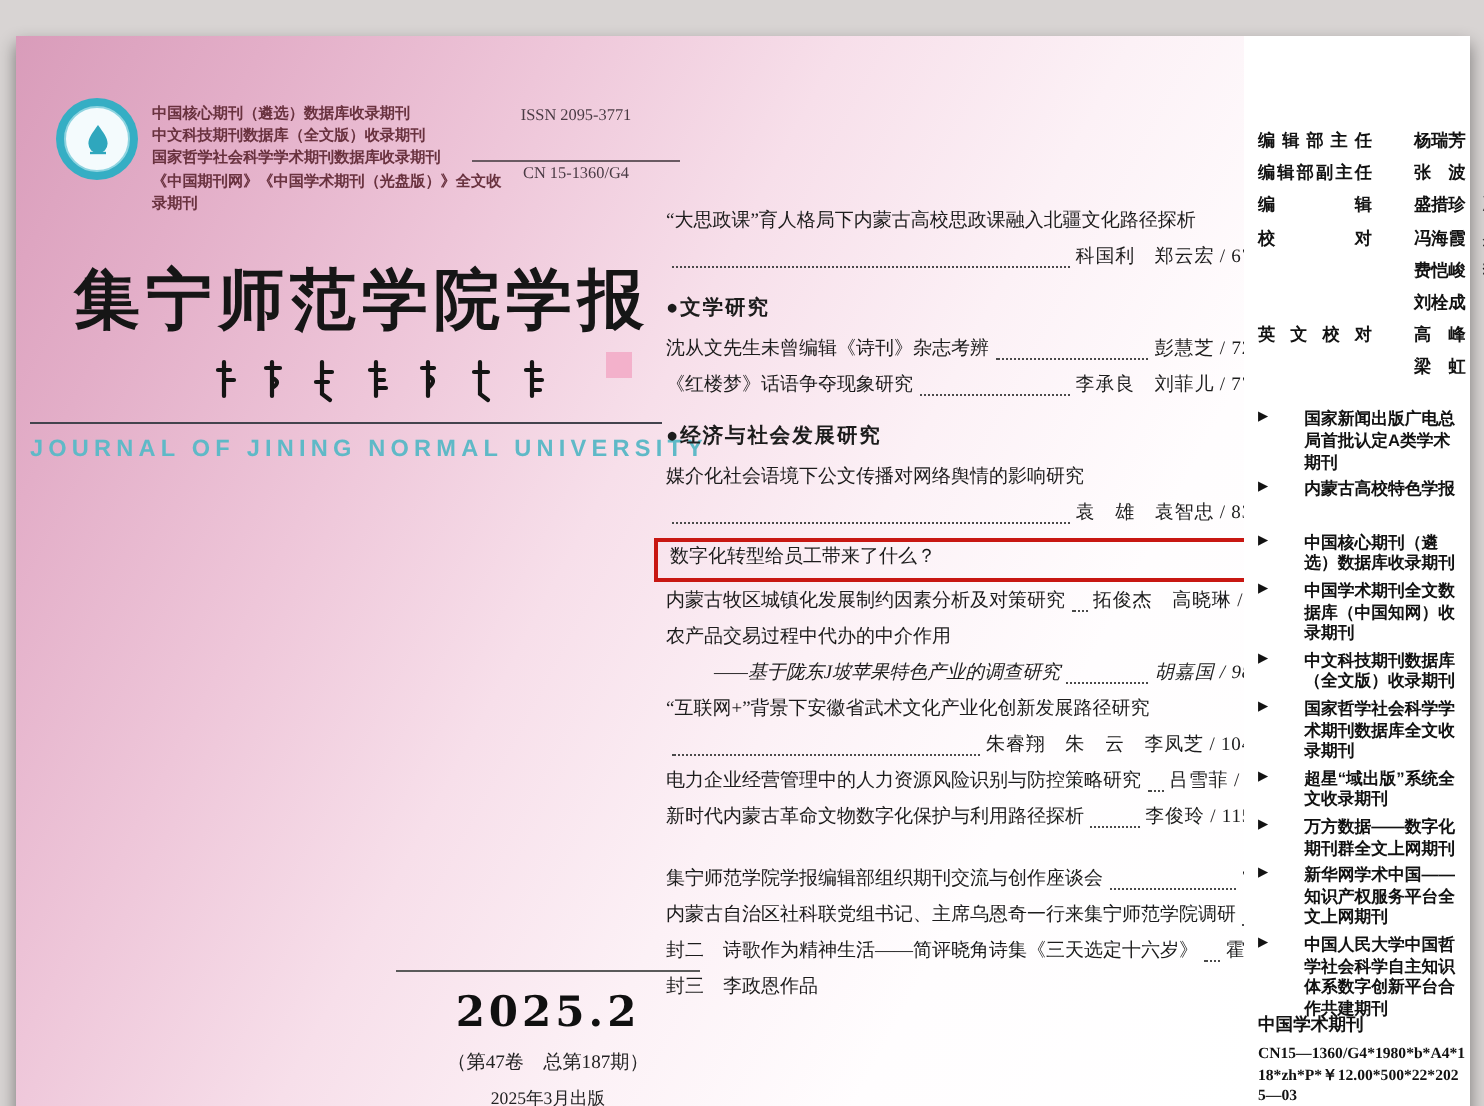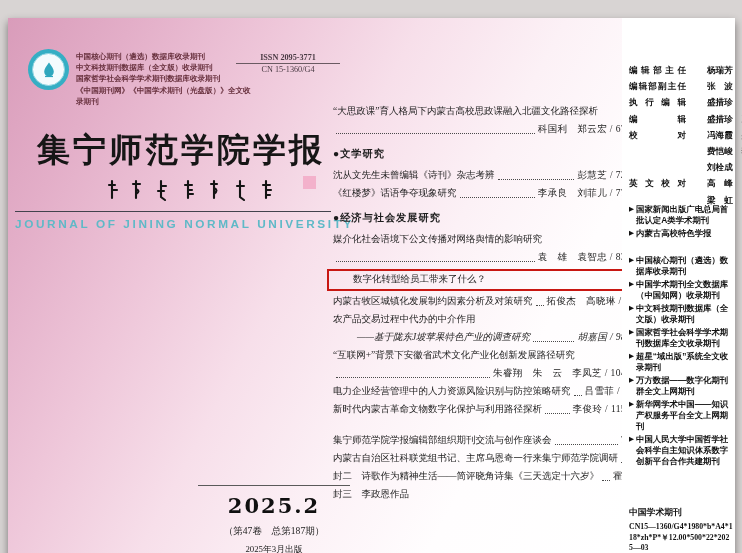--- a/index.html
+++ b/index.html
@@ -13,21 +13,21 @@
 
   
   .logo{position:absolute;left:20px;top:31px;width:41px;height:41px;border-radius:50%;
         background:#35aec4;display:flex;align-items:center;justify-content:center;}
   .logo-inner{width:31px;height:31px;border-radius:50%;background:#f4fbfd;display:flex;
         align-items:center;justify-content:center;border:1px solid #8ed4e0;}
   .accred{position:absolute;left:68px;top:33px;width:175px;font-size:7.6px;line-height:11.2px;
         color:#69323f;font-weight:700;font-family:"Liberation Serif",serif;}
   .issn{position:absolute;left:228px;top:35px;width:104px;font-size:8.2px;color:#4a3b44;
         font-family:"Liberation Serif",serif;text-align:center;}
-  .issn .l1{border-bottom:1px solid #6a5a62;padding-bottom:1px;font-weight:bold;}
+  .issn .l1{border-bottom:1px solid #6a5a62;padding-bottom:18px;}
   .issn .l2{padding-top:1px;}
 
   
   .title-cn{position:absolute;left:18px;top:110px;width:310px;text-align:center;
         font-family:"DejaVu Serif",serif;font-weight:700;font-size:33px;letter-spacing:3px;
         color:#161616;white-space:nowrap;}
   .seal{position:absolute;left:295px;top:158px;width:13px;height:13px;background:#f2a9c6;opacity:.85;}
   .mongolian{position:absolute;left:98px;top:160px;}
   .divider{position:absolute;left:7px;top:193px;width:316px;border-top:1.6px solid #43434d;}
   .title-en{position:absolute;left:7px;top:199px;width:316px;text-align:center;color:#5fb9c7;
@@ -37,39 +37,39 @@
   .toc{position:absolute;left:325px;top:87px;width:293px;color:#1c1c1c;
        font-family:"Liberation Serif",serif;font-size:9.5px;}
   .tl{display:flex;align-items:flex-end;line-height:13px;margin-bottom:5px;}
   .tl .t{white-space:nowrap;}
   .tl .r{white-space:nowrap;letter-spacing:.4px;}
   .ld{flex:1 1 auto;border-bottom:1.3px dotted #4a4a4a;margin:0 3px 2px 3px;min-width:8px;}
   .sec{font-weight:700;font-size:10.2px;margin:11px 0 8px 0;letter-spacing:1px;}
   .indent{padding-left:24px;}
   .sub .t,.sub .r{font-style:italic;}
   .gap{height:13px;}
-  .hibox{border:2.5px solid #c81712;margin:1px 0 4px -6px;padding:2px 4px 2px 24px;}
+  .hibox{border:2.5px solid #c81712;margin:1px 0 4px -6px;padding:2px 4px 2px 6px;}
   .hibox .tl:last-child{margin-bottom:1px;}
 
   
   .issue-block{position:absolute;left:168px;top:467px;width:196px;text-align:center;
         font-family:"Liberation Serif",serif;color:#222;}
   .rule-top{width:152px;margin:0 auto 7px auto;border-top:1.4px solid #5a5a5a;}
   .issue-num{font-family:"DejaVu Serif",serif;font-weight:700;font-size:21px;letter-spacing:2px;color:#101010;}
   .vol{font-size:9.6px;margin-top:7px;}
   .pub{font-size:8.8px;margin-top:6px;}
   .rule-bot{width:62px;margin:6px auto 0 auto;border-top:1px solid #6a6a6a;}
 
   
   .staff{position:absolute;left:7px;top:44px;right:3px;color:#121212;}
   .staff-row{display:flex;line-height:16.2px;font-size:8.6px;font-weight:700;}
   .role{display:inline-block;width:57px;text-align:justify;text-align-last:justify;flex:none;margin-right:21px;}
   .names{white-space:nowrap;}
   .notes{position:absolute;left:7px;top:186px;right:2px;color:#121212;}
-  .note{display:flex;margin-bottom:2.5px;}
+  .note{display:flex;margin-bottom:2.5px;gap:16px;}
   .note.gap-after{margin-bottom:16px;}
   .tri{flex:none;font-size:6.6px;line-height:10.8px;margin-right:2px;}
   .note .txt{font-size:8.4px;line-height:10.8px;font-weight:700;}
   .params{position:absolute;left:7px;top:489px;right:2px;color:#121212;}
   .params .hd{font-size:8.8px;font-weight:700;margin-bottom:3px;}
   .params .val{font-size:7.8px;line-height:10.5px;font-weight:600;word-break:break-all;
         font-family:"Liberation Serif",serif;}
 </style>
 </head>
 <body>
@@ -221,24 +221,20 @@
       <div class="staff">
         <div class="staff-row">
           <span class="role">编辑部主任</span>
           <span class="names">杨瑞芳</span>
         </div>
         <div class="staff-row">
           <span class="role">编辑部副主任</span>
           <span class="names">张　波</span>
         </div>
         <div class="staff-row">
-          <span class="role">执行编辑</span>
-          <span class="names">盛措珍</span>
-        </div>
-        <div class="staff-row">
           <span class="role">编辑</span>
           <span class="names">盛措珍　冯海霞</span>
         </div>
         <div class="staff-row">
           <span class="role">校对</span>
           <span class="names">冯海霞　盛措珍</span>
         </div>
         <div class="staff-row">
           <span class="role"></span>
           <span class="names">费恺峻　李安伟</span>

